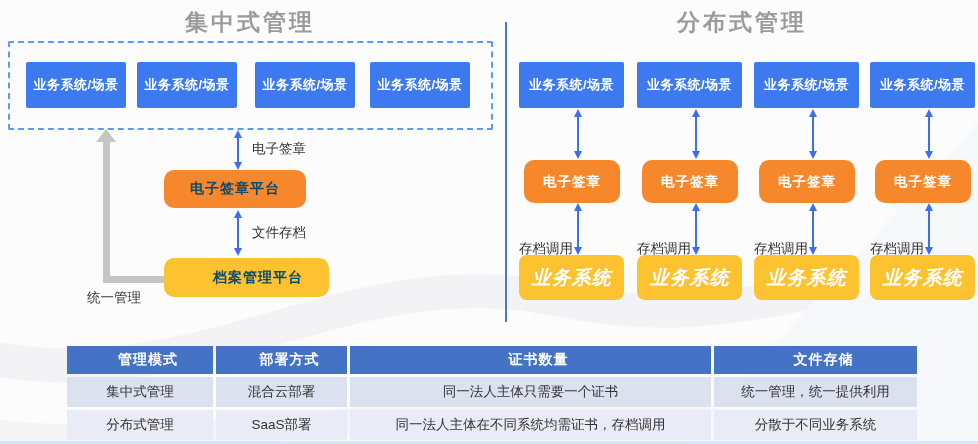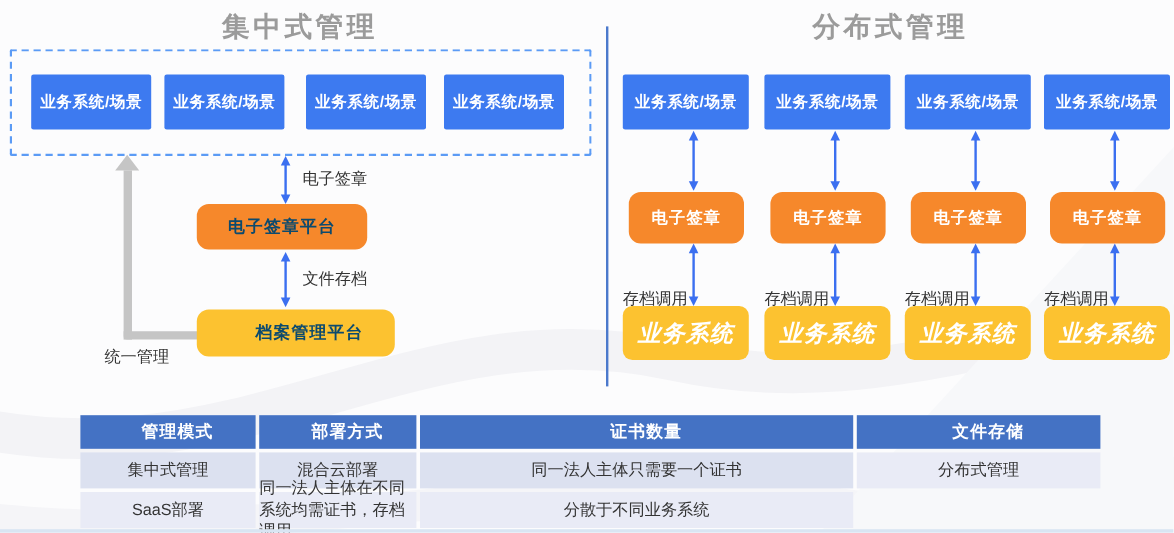--- a/index.html
+++ b/index.html
@@ -200,20 +200,21 @@
 
   <div id="cmp-table">
     <div class="cell th">管理模式</div>
     <div class="cell th">部署方式</div>
     <div class="cell th">证书数量</div>
     <div class="cell th">文件存储</div>
 
     <div class="cell r1">集中式管理</div>
     <div class="cell r1">混合云部署</div>
     <div class="cell r1">同一法人主体只需要一个证书</div>
+    <div class="cell r1">统一管理，统一提供利用</div>
 
     <div class="cell r2">分布式管理</div>
     <div class="cell r2">SaaS部署</div>
     <div class="cell r2">同一法人主体在不同系统均需证书，存档调用</div>
     <div class="cell r2">分散于不同业务系统</div>
   </div>
 
   <div class="bottom-strip"></div>
 </div>
 

